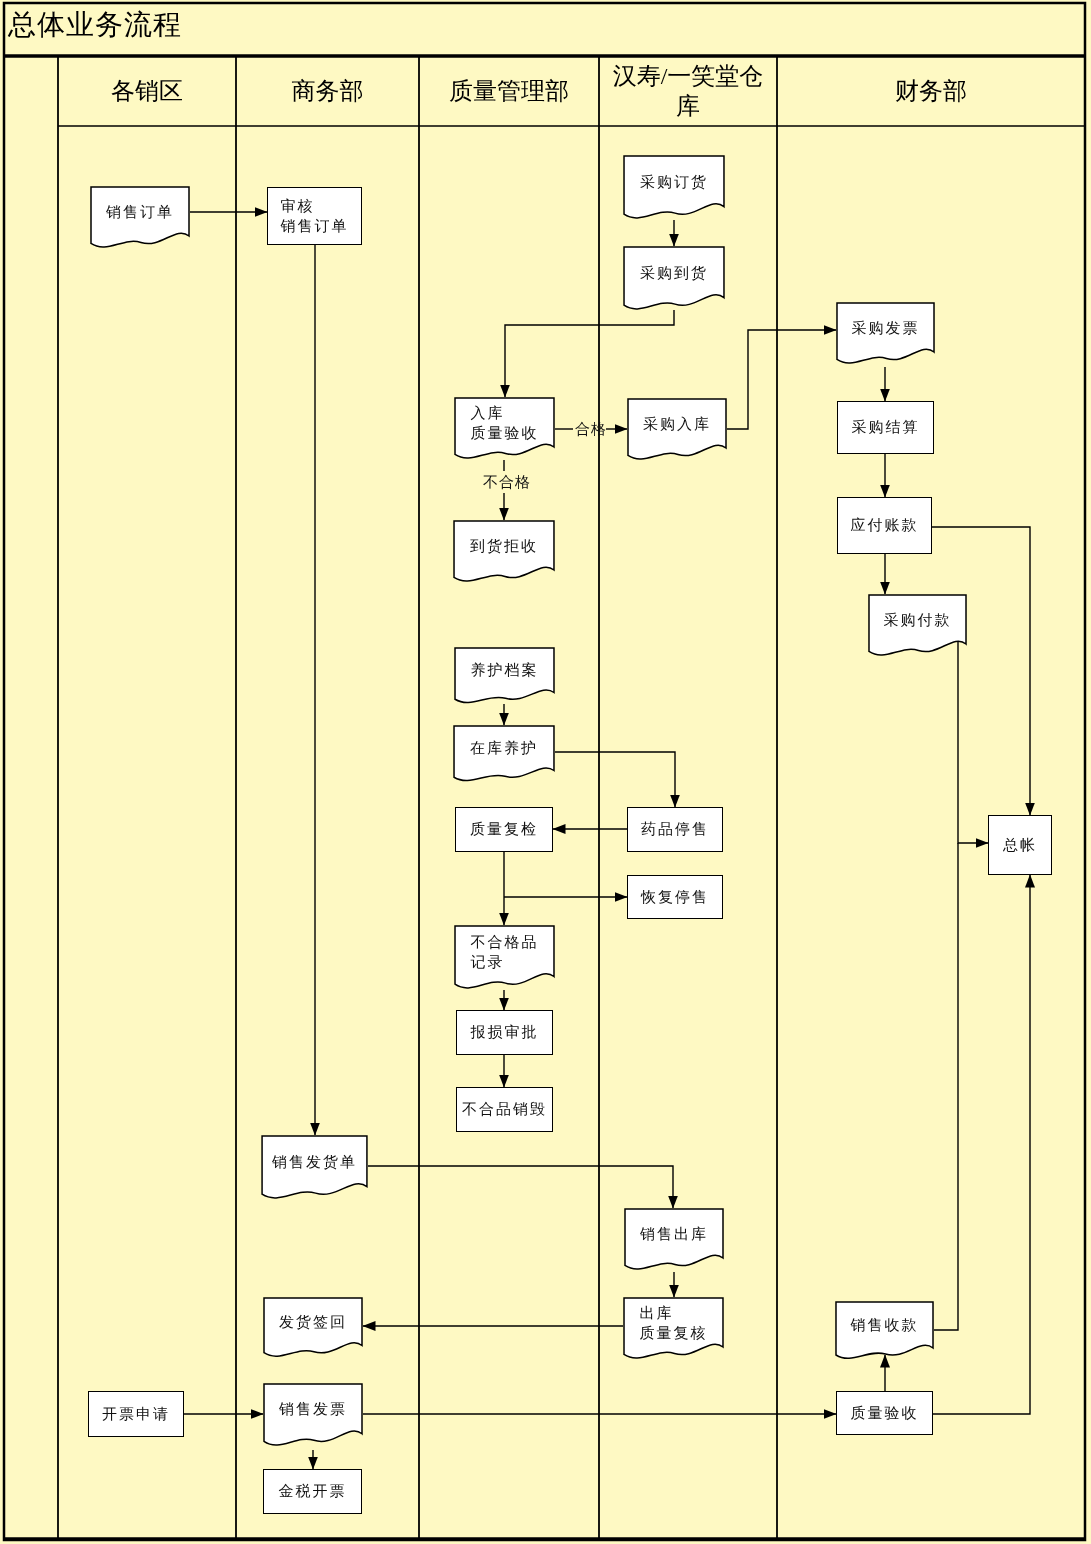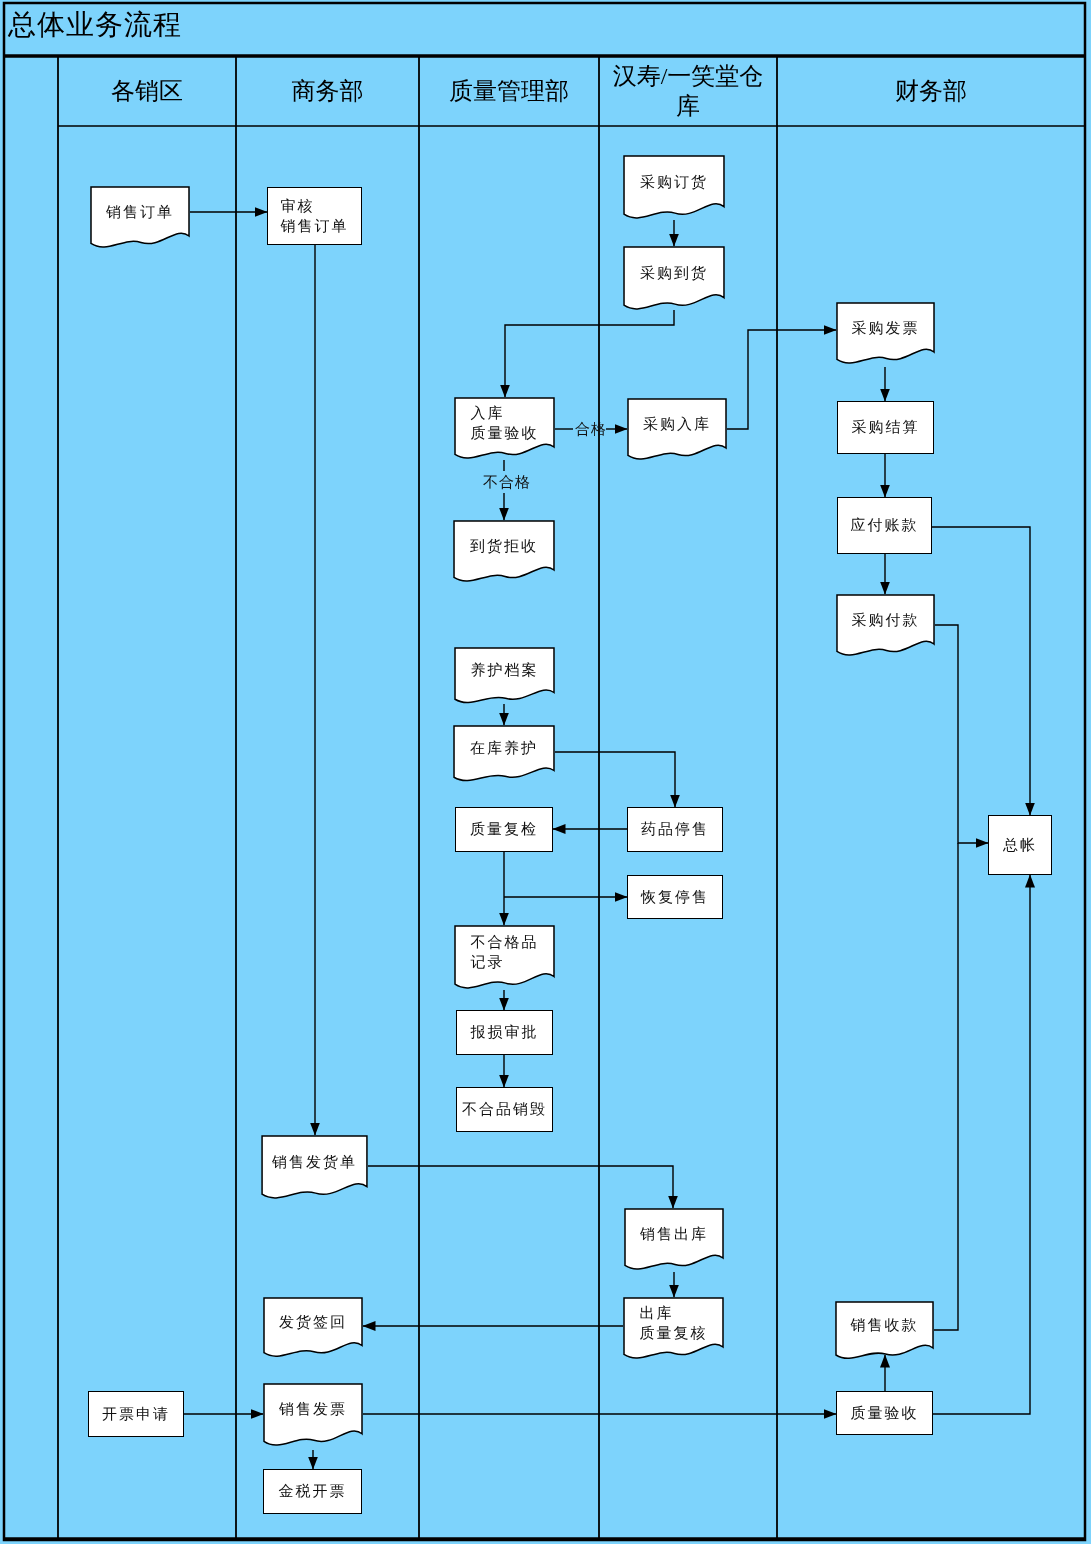--- a/index.html
+++ b/index.html
@@ -1,17 +1,17 @@
 <!DOCTYPE html>
 <html><head>
 <meta charset="utf-8">
 <style>
   html,body{margin:0;padding:0;background:#fff;}
   #canvas{
-    position:relative;width:1091px;height:1544px;background:#7dd3fc;
+    position:relative;width:1091px;height:1544px;background:#fef9c3;
     font-family:"Liberation Serif","DejaVu Serif",serif;color:#000;overflow:hidden;
   }
   .title{
     position:absolute;left:8px;top:6px;font-size:28px;letter-spacing:1px;color:#000;
     white-space:nowrap;
   }
   svg.layer{position:absolute;left:0;top:0;width:1091px;height:1544px;}
   .lane-header{
     position:absolute;top:56px;height:70px;display:flex;align-items:center;justify-content:center;
     font-size:24px;line-height:1.25;text-align:center;color:#000;
@@ -155,21 +155,21 @@
           <path d="M1,1 L99,1 L99,47 C86,37 71,59 51,53 C33,48 17,64 1,54 Z" fill="#fff" stroke="#000" stroke-width="1.5" vector-effect="non-scaling-stroke"></path>
         </svg>
         <span class="nlabel">采购发票</span>
       </div>
       <div class="node rect" style="left: 837px; top: 401px; width: 97px; height: 53px;">
         <span class="nlabel">采购结算</span>
       </div>
       <div class="node rect" style="left: 837px; top: 497px; width: 95px; height: 57px;">
         <span class="nlabel">应付账款</span>
       </div>
-      <div class="node doc" style="left: 836px; top: 594px; width: 99px; height: 66px;">
+      <div class="node doc" style="left: 868px; top: 594px; width: 99px; height: 66px;">
         <svg class="shape" viewBox="0 0 100 62" preserveAspectRatio="none">
           <path d="M1,1 L99,1 L99,47 C86,37 71,59 51,53 C33,48 17,64 1,54 Z" fill="#fff" stroke="#000" stroke-width="1.5" vector-effect="non-scaling-stroke"></path>
         </svg>
         <span class="nlabel">采购付款</span>
       </div>
       <div class="node doc" style="left: 454px; top: 647px; width: 101px; height: 60px;">
         <svg class="shape" viewBox="0 0 100 62" preserveAspectRatio="none">
           <path d="M1,1 L99,1 L99,47 C86,37 71,59 51,53 C33,48 17,64 1,54 Z" fill="#fff" stroke="#000" stroke-width="1.5" vector-effect="non-scaling-stroke"></path>
         </svg>
         <span class="nlabel">养护档案</span>

